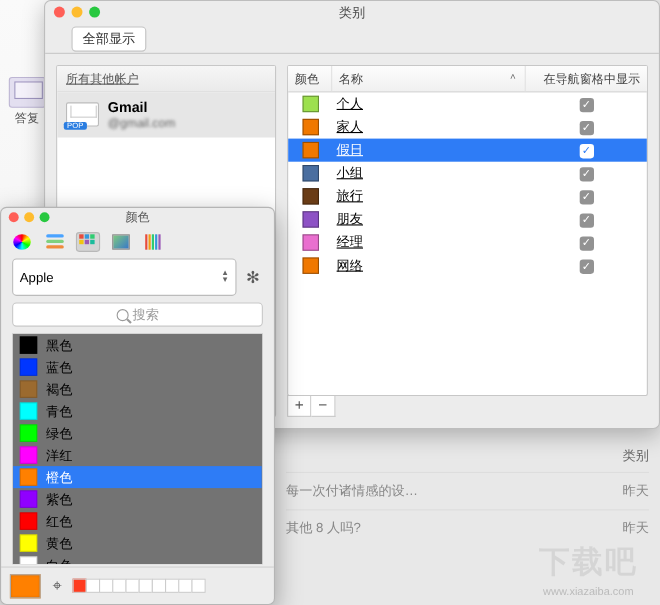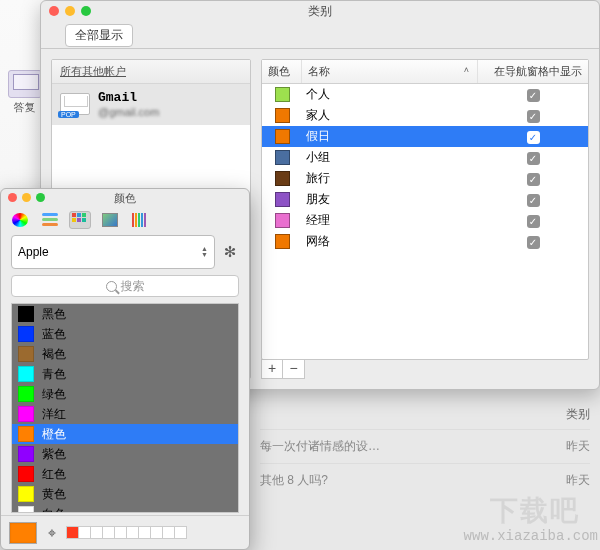--- a/index.html
+++ b/index.html
@@ -21,33 +21,33 @@
 .btn-showall { display: inline-block; background: #fff; border: 1px solid #c3c3c3; border-radius: 4px; padding: 2px 9px; font-size: 12px; color: #333; }
 
 .cat-body { display: flex; height: calc(100% - 48px); padding: 10px; gap: 0; }
 .accounts-panel { width: 200px; border: 1px solid #c7c7c7; background: #fff; border-radius: 2px; overflow: hidden; }
 .acc-header { background: linear-gradient(#f6f6f6,#eaeaea); border-bottom: 1px solid #d6d6d6; padding: 4px 8px; font-size: 11px; color: #555; text-decoration: underline; }
 .acc-item { display:flex; align-items:center; gap:8px; padding:6px 8px; background:#e6e6e6; }
 .acc-env { width:30px; height:22px; background:#fff; border:1px solid #bbb; border-radius:2px; position:relative; }
 .acc-env:after { content:""; position:absolute; left:3px; top:2px; width:22px; height:10px; border:1px solid #ccc; border-top:none; }
 .acc-badge { position:absolute; left:-3px; bottom:-4px; background:#2a7de1; color:#fff; font-size:7px; padding:0 3px; border-radius:2px; }
 .acc-text { line-height:1.2; }
-.acc-name { font-weight:bold; font-size:13px;font-family:Liberation Mono, monospace; }
+.acc-name { font-weight:bold; font-size:13px; }
 .acc-email { font-size:11px; color:#666; filter: blur(1.5px); }
 
 .cat-table-wrap { flex:1; display:flex; flex-direction:column; margin-left:10px; }
 .cat-table { border:1px solid #c7c7c7; background:#fff; border-radius:2px; flex:1; position:relative; }
 .ct-head { display:flex; background:linear-gradient(#fdfdfd,#f0f0f0); border-bottom:1px solid #d0d0d0; font-size:11px; color:#444; }
 .ct-h { padding:4px 6px; border-right:1px solid #e2e2e2; }
 .ct-h.col-color{width:40px} .ct-h.col-name{flex:1; position:relative} .ct-h.col-show{width:110px; text-align:right; border-right:none;}
 .sort-arr { position:absolute; right:8px; top:5px; font-size:9px; color:#666; }
 .ct-row { display:flex; align-items:center; height:21px; font-size:12px; }
 .ct-row.sel { background:#2e7cf6; color:#fff; }
 .ct-cell.col-color{width:40px; display:flex; justify-content:center;}
-.ct-cell.col-name{flex:1; padding-left:4px;}
+.ct-cell.col-name{flex:1; padding-left:4px;text-decoration:underline;}
 .ct-cell.col-show{width:110px; text-align:center;}
 .sw { width:15px; height:15px; border:1px solid rgba(0,0,0,0.35); }
 .chk { display:inline-block; width:13px; height:13px; border-radius:3px; background:#929292; color:#fff; font-size:10px; line-height:13px; }
 .ct-row.sel .chk { background:#fff; color:#2e7cf6; }
 
 .ct-foot { display:flex; gap:0; margin-top:-1px; }
 .ft-btn { width:22px; height:20px; border:1px solid #c7c7c7; background:#fff; font-size:14px; line-height:16px; text-align:center; color:#555; }
 .ft-btn + .ft-btn { border-left:none; }
 
 
@@ -81,21 +81,21 @@
 
 .p-bottom { position:absolute; left:0; bottom:0; width:100%; height:34px; border-top:1px solid #cfcfcf; display:flex; align-items:center; padding:0 8px; gap:6px; }
 .big-sw { width:28px; height:22px; border:1px solid #aaa; box-shadow:inset 0 0 2px rgba(0,0,0,0.2); }
 .eyedrop { font-size:15px; color:#555; width:18px; text-align:center; }
 .mini-grid { display:flex; }
 .mini-grid span { width:13px; height:13px; border:1px solid #ccc; margin-left:-1px; background:#fff; }
 
 
 .bg-content { position:absolute; left:260px; top:400px; width:330px; font-size:12px; color:#888; }
 .bg-line { display:flex; justify-content:space-between; padding:8px 0; border-top:1px solid #ddd; }
-.watermark { position:absolute; right:2px; bottom:6px; font-size:14px; color:#bbb;font-family:Liberation Mono, monospace; }
+.watermark { position:absolute; right:24px; bottom:6px; font-size:10px; color:#bbb; }
 .wm-logo { position:absolute; right:20px; bottom:20px; font-size:28px; color:rgba(0,0,0,0.08); font-weight:bold; letter-spacing:2px; }
 </style>
 </head>
 <body>
 
 <div class="bg-left">
   <div class="bg-icon"></div>
   <div class="bg-label">答复</div>
 </div>
 

